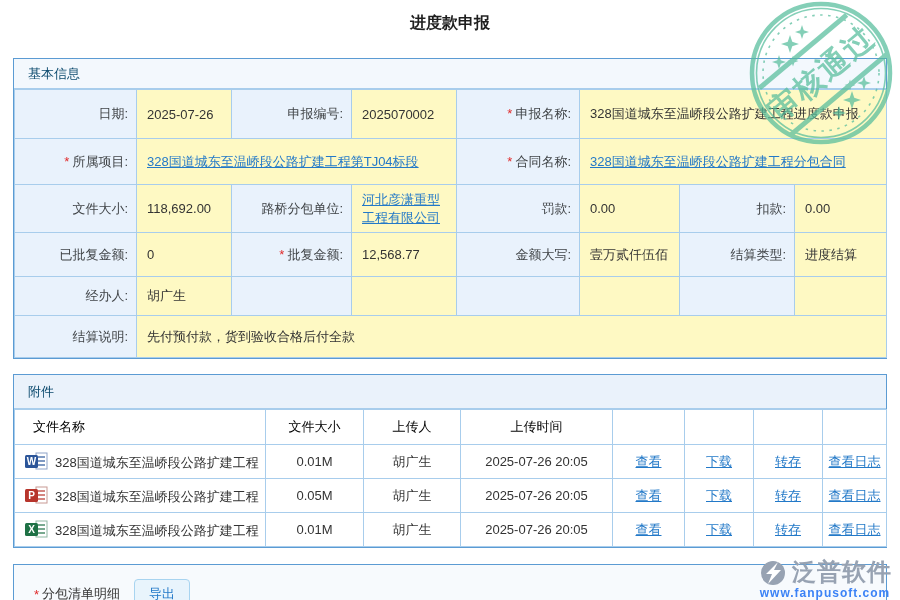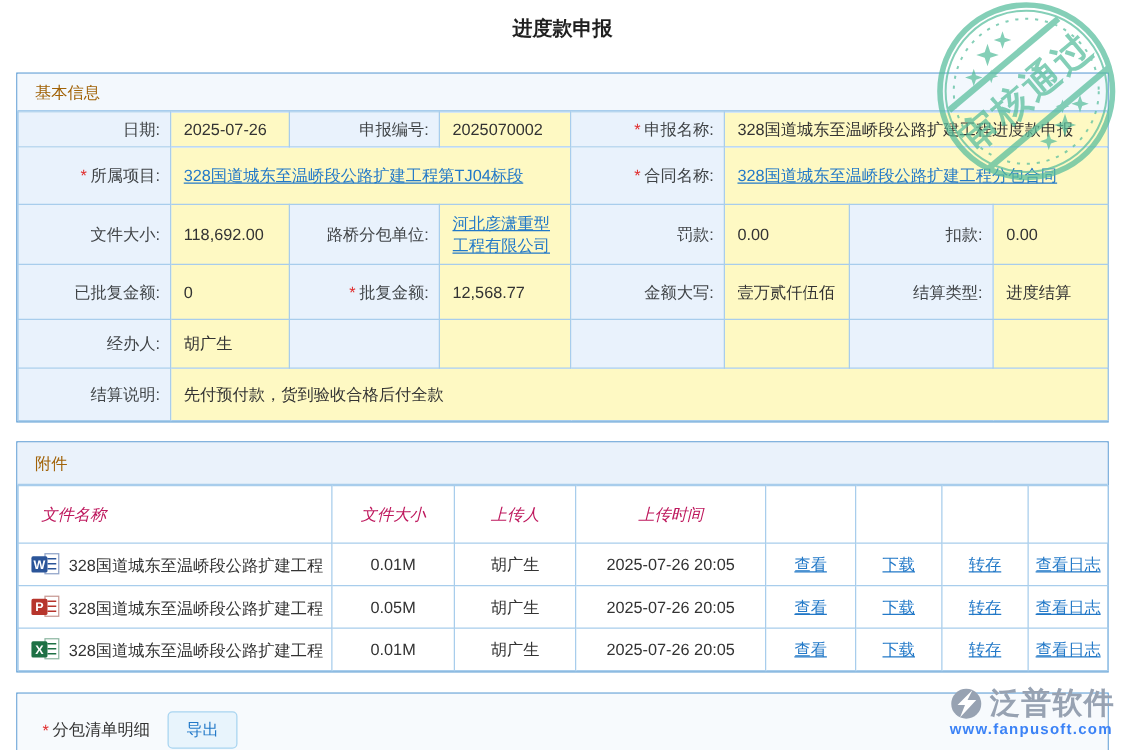--- a/index.html
+++ b/index.html
@@ -25,48 +25,48 @@
     background: #fff;
   }
   .box1 { margin-top: 14px; }
   .box2 { margin-top: 15px; }
   .box3 { margin-top: 16px; height: 60px; }
   .section-head {
     height: 30px;
     line-height: 30px;
     padding-left: 14px;
     font-size: 13px;
-    color: #a16207;
+    color: #0c4a6e;
     background: #f3f8fd;
     border-bottom: 1px solid #a8cdec;
   }
   .section-head.att { height: 34px; line-height: 34px; background: #eaf2fb; }
 
   table { width: 100%; border-collapse: collapse; table-layout: fixed; }
   td, th { border: 1px solid #a8cdec; font-size: 13px; font-weight: normal; overflow: hidden; }
   .lbl {
     background: #e9f2fc;
     text-align: right;
     padding-right: 8px;
     color: #404447;
   }
   .val { background: #fef9c3; text-align: left; padding-left: 10px; padding-right: 6px; color: #333; }
   a.lnk { color: #2379c8; text-decoration: underline; cursor: pointer; }
   .req { color: #e02b2b; margin-right: 3px; }
 
   
-  .r1 td { height: 28px; }
+  .r1 td { height: 49px; }
   .r2 td { height: 46px; }
   .r3 td { height: 48px; }
   .r4 td { height: 44px; }
   .r5 td { height: 39px; }
   .r6 td { height: 42px; }
 
   
-  .att-table th { height: 46px; background: #fff; color: #be185d; text-align: center; font-style: italic; }
+  .att-table th { height: 35px; background: #fff; color: #000000; text-align: center; }
   .att-table th.name-h { text-align: left; padding-left: 18px; }
   .att-table td { height: 34px; text-align: center; }
   .att-table td.name-c { text-align: left; padding-left: 10px; white-space: nowrap; }
   .fi { vertical-align: -4px; margin-right: 6px; }
 
   
   .sub-strip {
     height: 100%;
     display: flex;
     align-items: center;
@@ -94,21 +94,21 @@
     width: 150px;
     height: 150px;
     opacity: 0.72;
     pointer-events: none;
     z-index: 50;
   }
   
   .brand {
     position: absolute;
     right: 8px;
-    bottom: 10px;
+    bottom: 0;
     z-index: 40;
     text-align: center;
     margin-left: 24px;
   }
   .brand-row { display: flex; align-items: center; justify-content: flex-end; }
   .brand-name { font-size: 24px; font-weight: bold; color: #97a2b2; letter-spacing: 1px; }
   .brand-url { font-size: 12px; font-weight: bold; color: #3b82f6; letter-spacing: 1px; margin-top: -2px; }
 </style>
 </head>
 <body>

